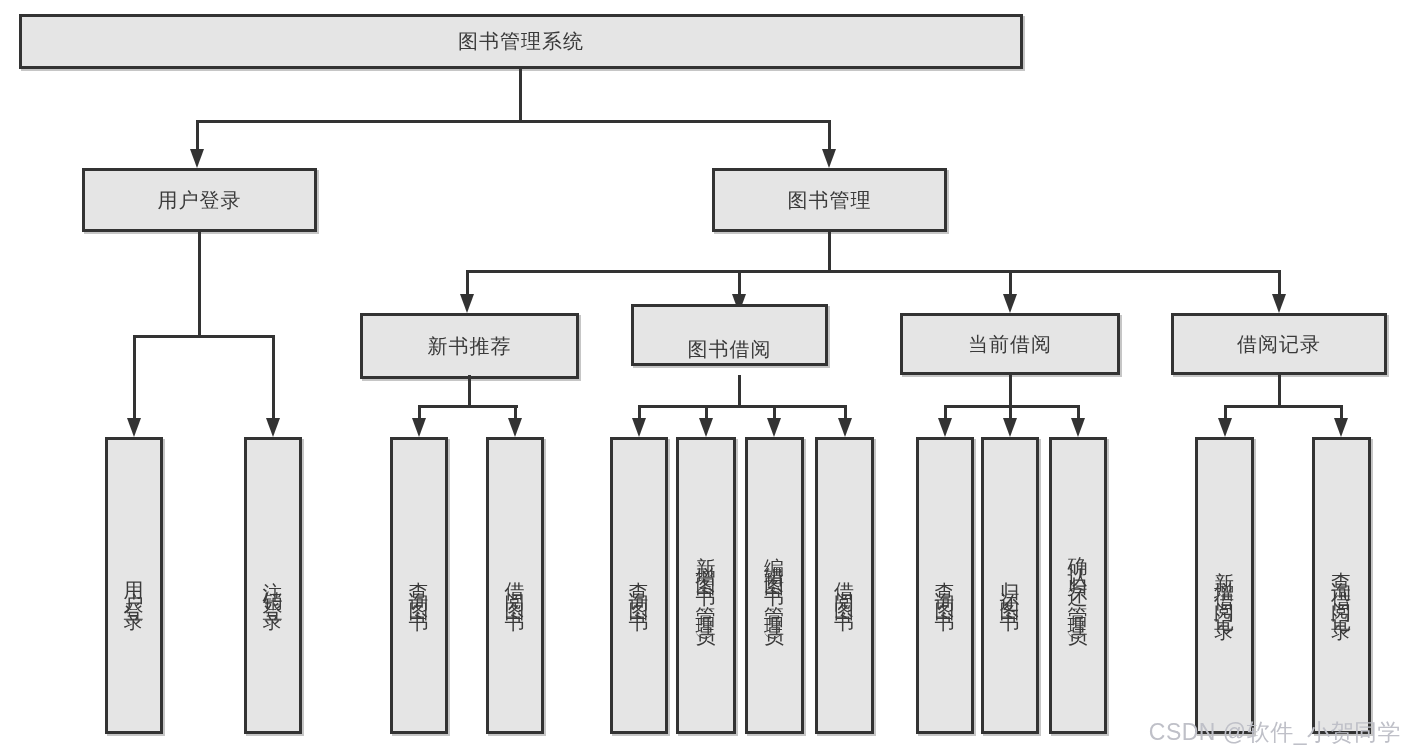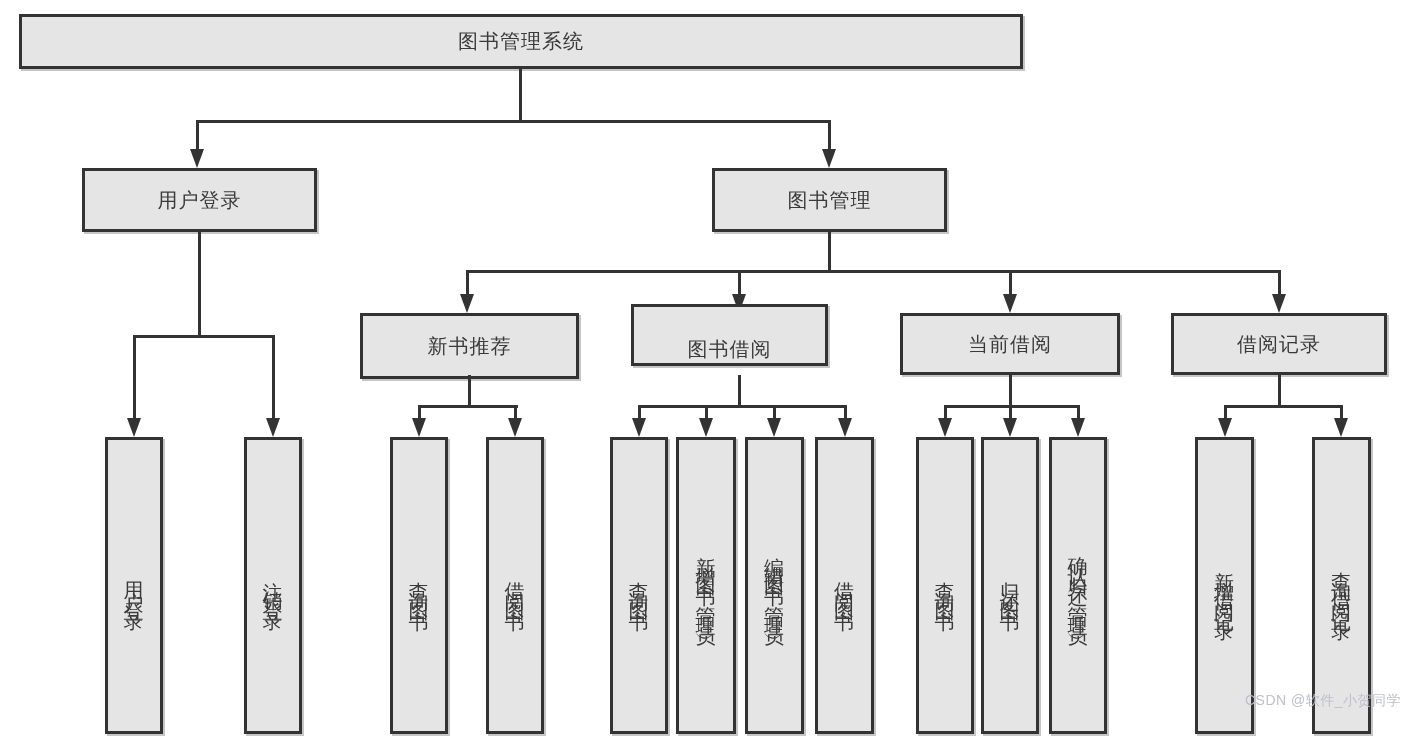--- a/index.html
+++ b/index.html
@@ -27,22 +27,22 @@
     font-size:20px;letter-spacing:10px;line-height:1;white-space:nowrap;
   }
   .vl{position:absolute;width:3px;background:var(--line);}
   .hl{position:absolute;height:3px;background:var(--line);}
   .arrow{
     position:absolute;width:0;height:0;
     border-left:7px solid transparent;border-right:7px solid transparent;
     border-top:19px solid var(--line);
   }
   .watermark{
-    position:absolute;top:692px;right:4px;z-index:5;
-    font-size:14px;color:var(--watermark);letter-spacing:0.5px;white-space:nowrap;
+    position:absolute;top:717px;right:4px;z-index:5;
+    font-size:23px;color:var(--watermark);letter-spacing:0.5px;white-space:nowrap;
   }
 </style>
 </head>
 <body>
 
 <div class="canvas">
 
   <div class="box" style="left:19px;top:14px;width:1004px;height:55px;">
     <span class="hlabel">图书管理系统</span>
   </div>

